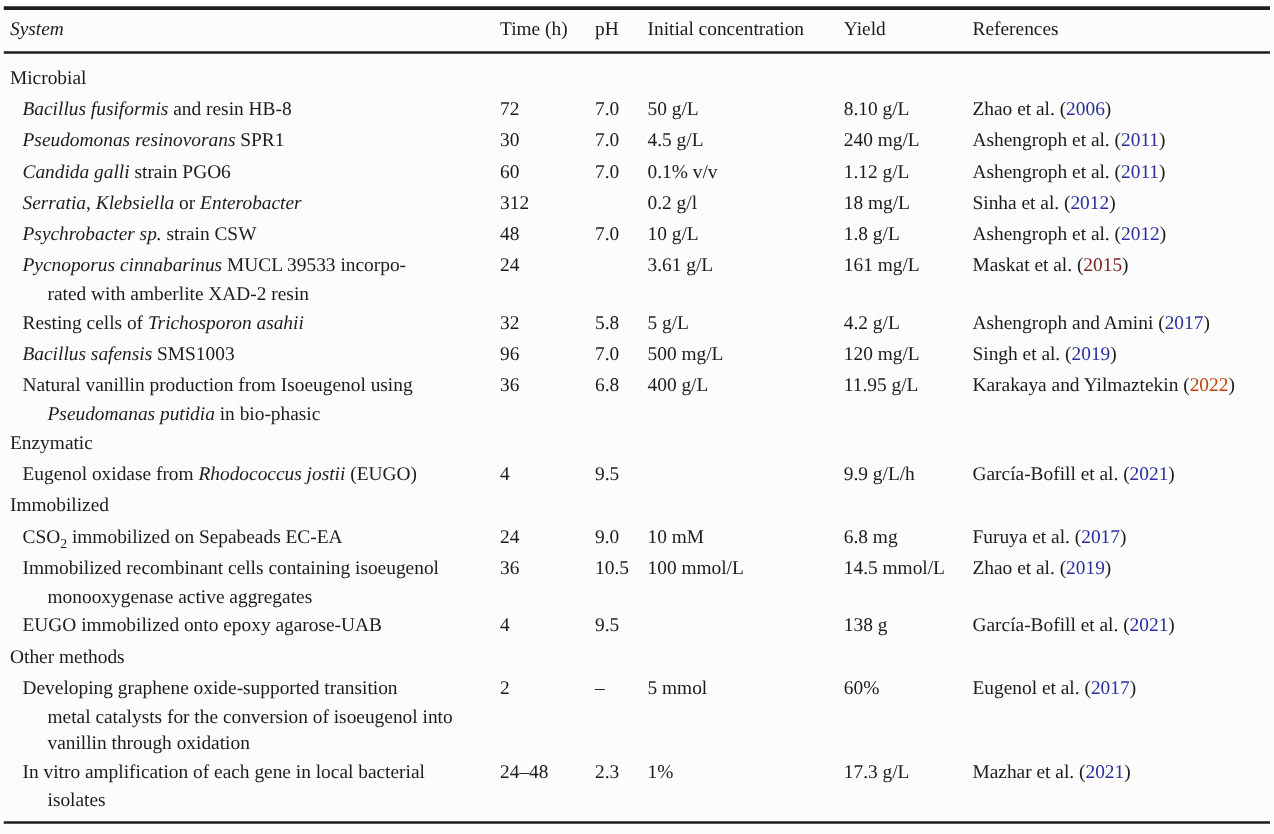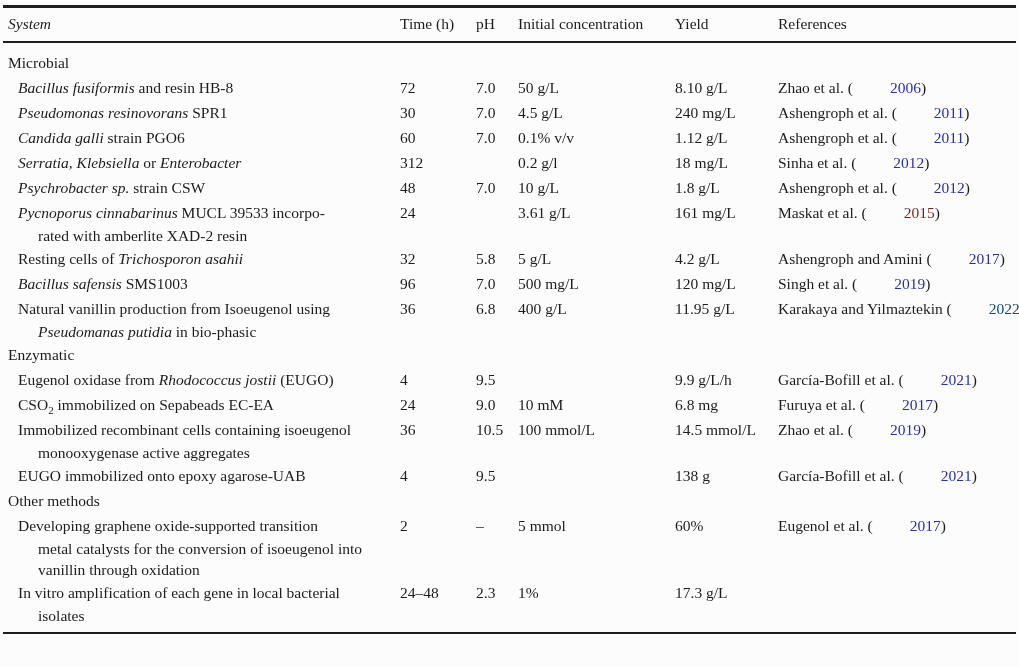--- a/index.html
+++ b/index.html
@@ -31,21 +31,21 @@
   }
   .hcell { line-height: 22px; white-space: nowrap; }
   .header-row .system { padding-left: 5px; font-style: italic; }
   .tbody { padding: 7px 0 6px 0; }
   .cell { line-height: 25px; white-space: nowrap; }
   .cell.system { padding-left: 15px; }
   .row.section .cell.system { padding-left: 5px; }
   .line { line-height: 25px; white-space: nowrap; }
   .line.cont { line-height: 21px; padding-left: 20px; }
   .it { font-style: italic; }
-  .year { color: #2b2f9e; margin-left: 37px; }
+  .year { color: #2b2f9e; }
   sub { font-size: 11px; line-height: 0; }
 </style>
 </head>
 <body>
 
 <div class="table">
   <div class="header-row">
     <div class="hcell system">System</div>
     <div class="hcell">Time (h)</div>
     <div class="hcell">pH</div>
@@ -142,36 +142,41 @@
       </div>
       <div class="row entry">
         <div class="cell system">
           <div class="line"><span>Natural vanillin production from Isoeugenol using</span></div>
           <div class="line cont"><span class="it">Pseudomanas putidia</span><span> in bio-phasic</span></div>
         </div>
         <div class="cell">36</div>
         <div class="cell">6.8</div>
         <div class="cell">400 g/L</div>
         <div class="cell">11.95 g/L</div>
-        <div class="cell"><span>Karakaya and Yilmaztekin (</span><span class="year" style="color: #0c4a6e;">2022</span><span>)</span></div>
+        <div class="cell"><span>Karakaya and Yilmaztekin (</span><span class="year" style="color: #c2410c;">2022</span><span>)</span></div>
       </div>
       <div class="row section">
         <div class="cell system">
           <div class="line"><span>Enzymatic</span></div>
         </div>
       </div>
       <div class="row entry">
         <div class="cell system">
           <div class="line"><span>Eugenol oxidase from </span><span class="it">Rhodococcus jostii</span><span> (EUGO)</span></div>
         </div>
         <div class="cell">4</div>
         <div class="cell">9.5</div>
         <div class="cell"></div>
         <div class="cell">9.9 g/L/h</div>
         <div class="cell"><span>García-Bofill et al. (</span><span class="year" style="color: rgb(43, 47, 158);">2021</span><span>)</span></div>
+      </div>
+      <div class="row section">
+        <div class="cell system">
+          <div class="line"><span>Immobilized</span></div>
+        </div>
       </div>
       <div class="row entry">
         <div class="cell system">
           <div class="line"><span>CSO</span><sub>2</sub><span> immobilized on Sepabeads EC-EA</span></div>
         </div>
         <div class="cell">24</div>
         <div class="cell">9.0</div>
         <div class="cell">10 mM</div>
         <div class="cell">6.8 mg</div>
         <div class="cell"><span>Furuya et al. (</span><span class="year" style="color: rgb(43, 47, 158);">2017</span><span>)</span></div>
@@ -216,15 +221,16 @@
       </div>
       <div class="row entry">
         <div class="cell system">
           <div class="line"><span>In vitro amplification of each gene in local bacterial</span></div>
           <div class="line cont"><span>isolates</span></div>
         </div>
         <div class="cell">24–48</div>
         <div class="cell">2.3</div>
         <div class="cell">1%</div>
         <div class="cell">17.3 g/L</div>
+        <div class="cell"><span>Mazhar et al. (</span><span class="year" style="color: rgb(43, 47, 158);">2021</span><span>)</span></div>
       </div>
     </div>
 </div>
 
 </body></html>

